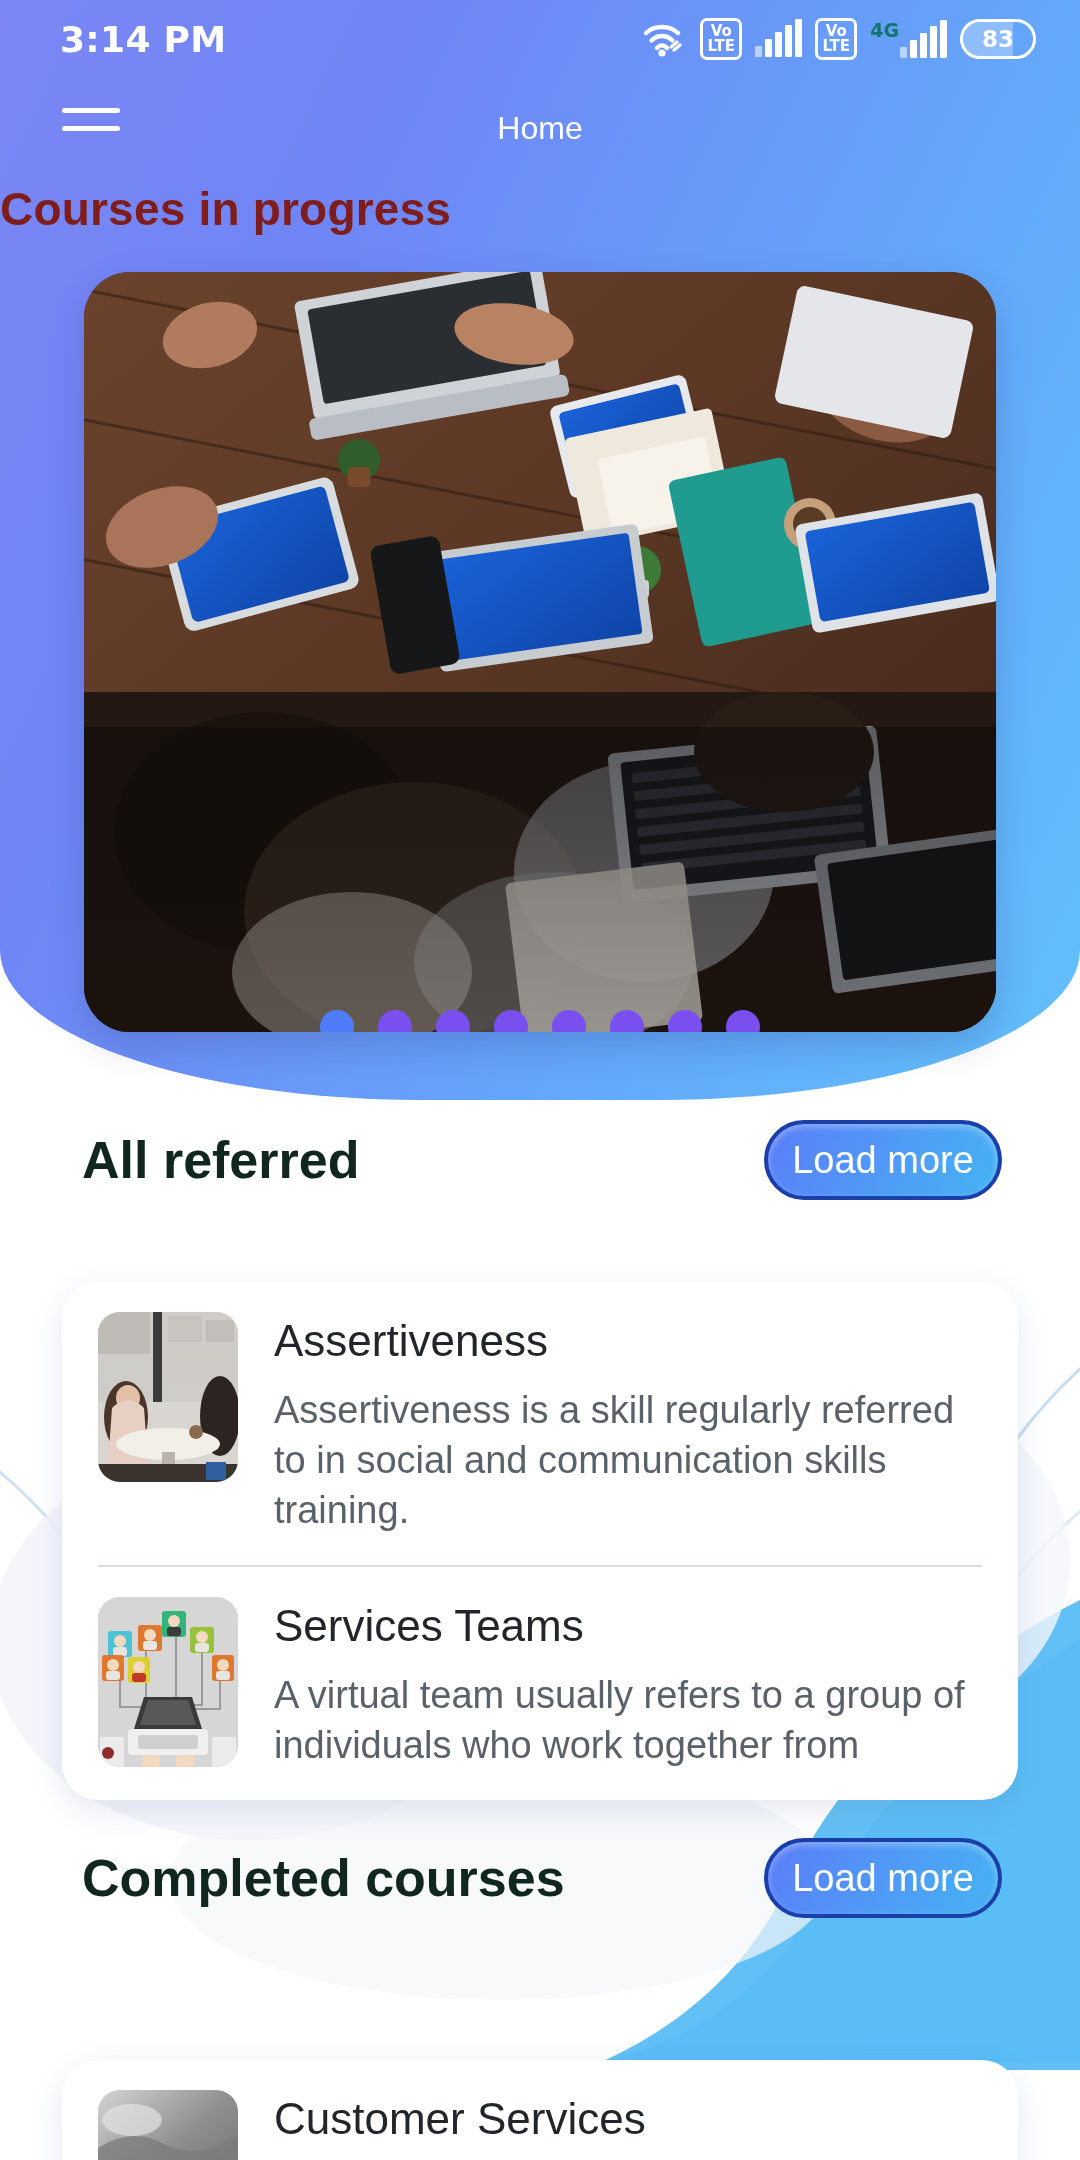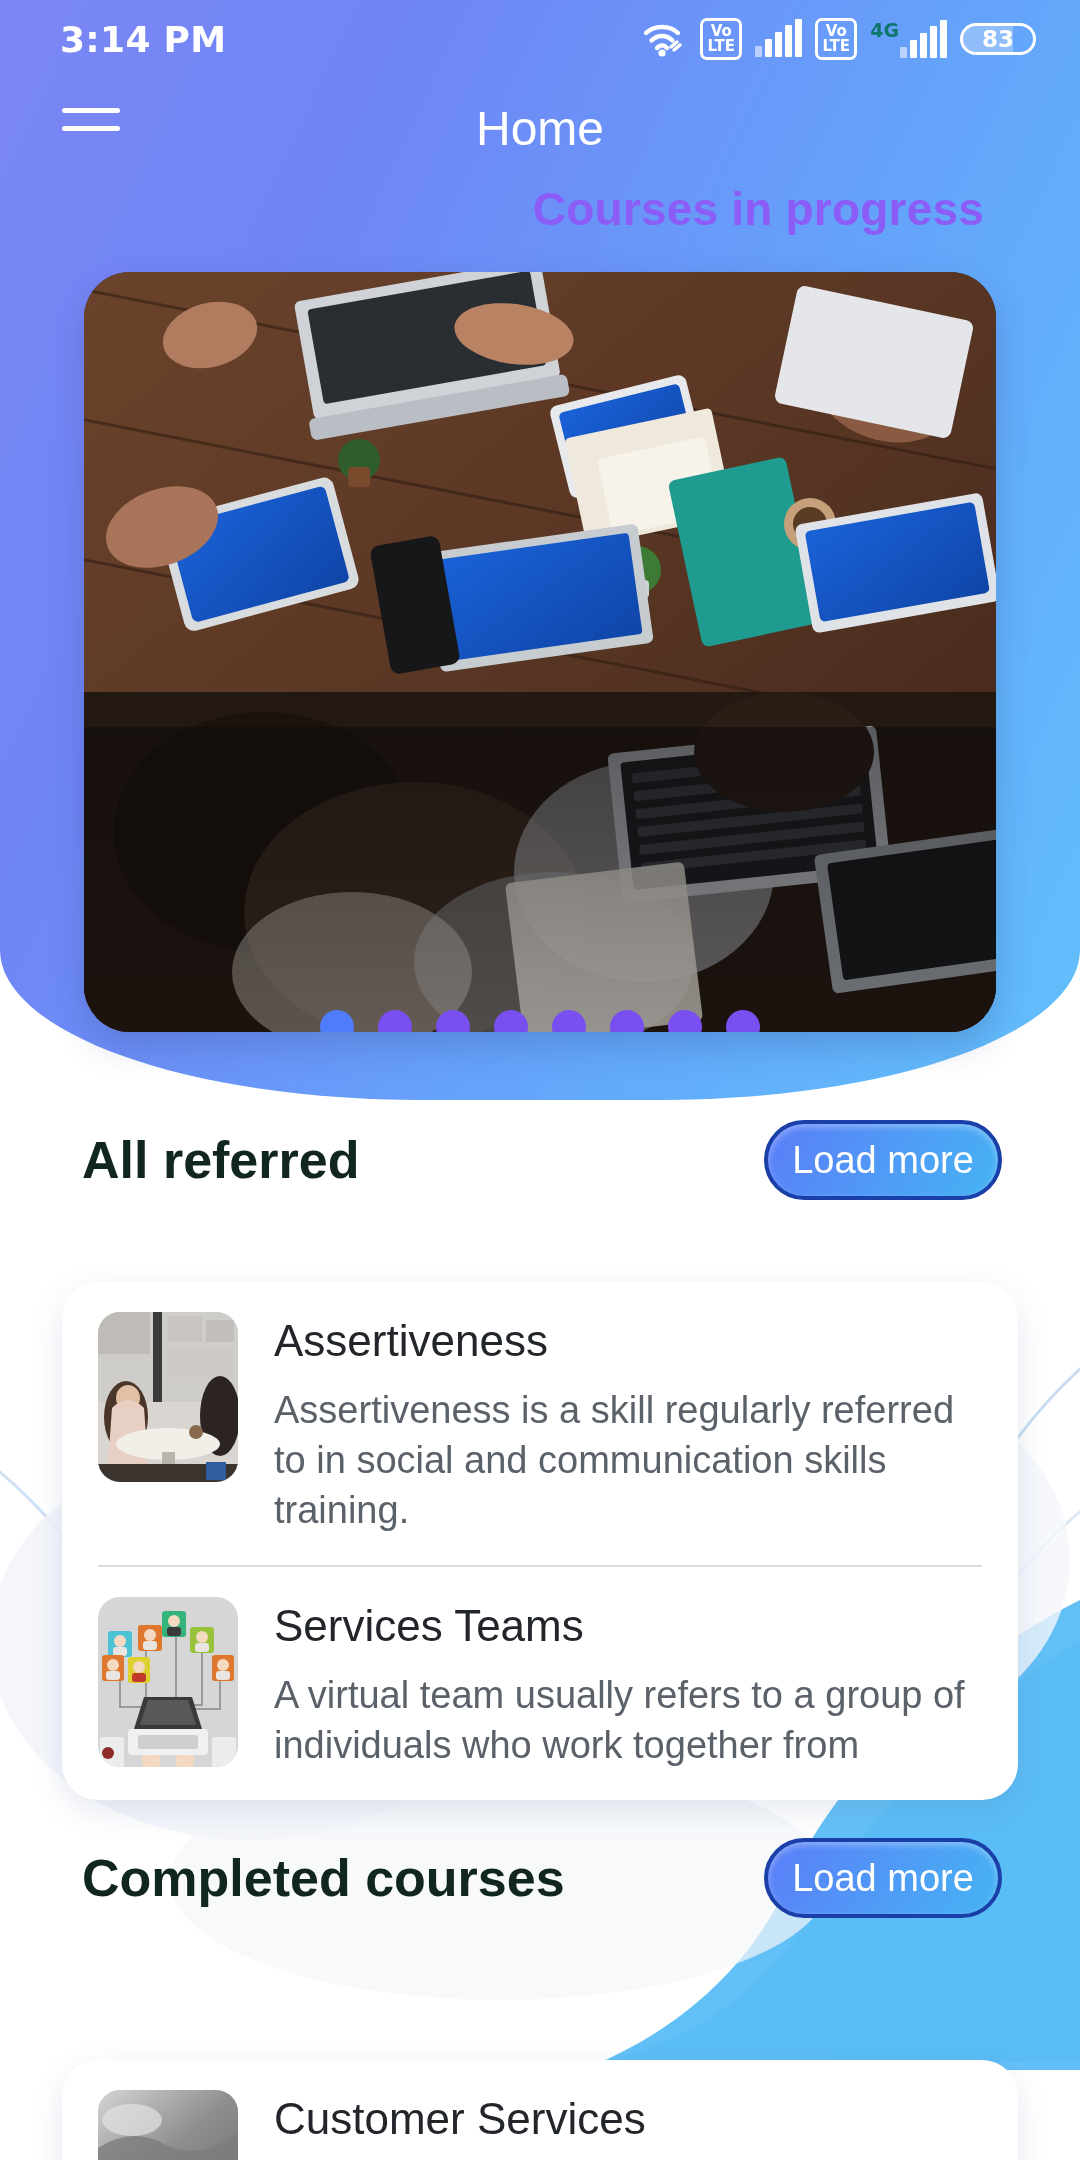--- a/index.html
+++ b/index.html
@@ -44,45 +44,45 @@
   .bars{ display:flex; align-items:flex-end; gap:3px; height:36px; }
   .bars i{ display:block; width:7px; background:#ffffff; border-radius:1px; }
   .bars i:nth-child(1){ height:11px; opacity:.55; }
   .bars i:nth-child(2){ height:18px; }
   .bars i:nth-child(3){ height:25px; }
   .bars i:nth-child(4){ height:32px; }
   .bars i:nth-child(5){ height:38px; }
   .g4{ color:#0f766e; font-size:19px; font-weight:700; line-height:1; margin:0 1px 18px 0;
        font-family:"DejaVu Sans", sans-serif; }
   .battery{
-    width:76px; height:32px; border:3px solid #ffffff; border-radius:20px;
+    width:76px; height:40px; border:3px solid #ffffff; border-radius:20px;
     display:flex; align-items:center; justify-content:center;
     color:#ffffff; font-size:23px; font-weight:700;
     background:linear-gradient(90deg,rgba(255,255,255,.28) 0%,rgba(255,255,255,.28) 72%,rgba(255,255,255,0) 72%);
     font-family:"DejaVu Sans", sans-serif;
   }
 
   
   .appbar{ position:absolute; left:0; top:78px; width:1080px; height:100px; z-index:25; }
   .hamburger{
     position:absolute; left:62px; top:30px; width:58px; height:40px;
     display:flex; flex-direction:column; justify-content:space-between; cursor:pointer;
   }
   .hamburger span{ display:block; height:5px; background:#ffffff; border-radius:3px; }
   .hamburger span:nth-child(3){ opacity:0; }
   .appbar-title{
     position:absolute; left:0; top:0; width:1080px; height:100px;
     display:flex; align-items:center; justify-content:center;
-    color:#ffffff; font-size:48px; font-weight:400;
+    color:#ffffff; font-size:32px; font-weight:400;
   }
 
   
   .hero-headline{
     position:absolute; left:0; top:182px; width:984px;
-    text-align:right; color:#8b5cf6; font-size:46px; font-weight:700;
+    text-align:left; color:#7f1d1d; font-size:46px; font-weight:700;
     letter-spacing:.2px; z-index:25;
   }
 
   
   .hero-card{
     position:absolute; left:84px; top:272px; width:912px; height:760px;
     border-radius:46px; overflow:hidden; z-index:20;
     box-shadow:0 14px 34px rgba(40,50,120,.22);
     background:#3c2a20;
   }

